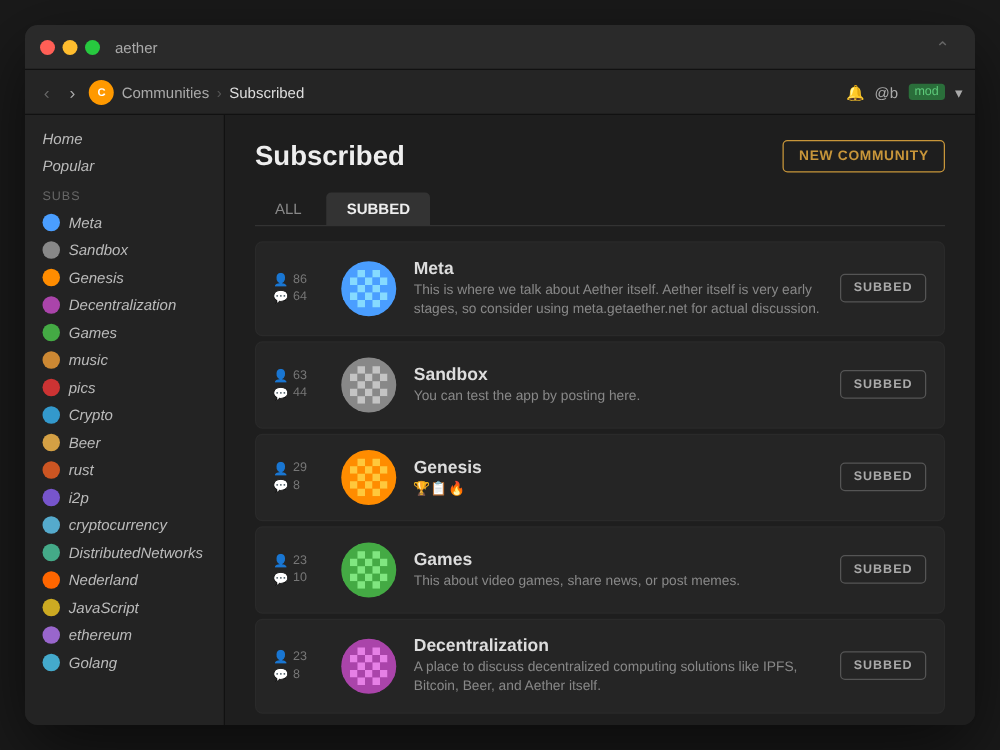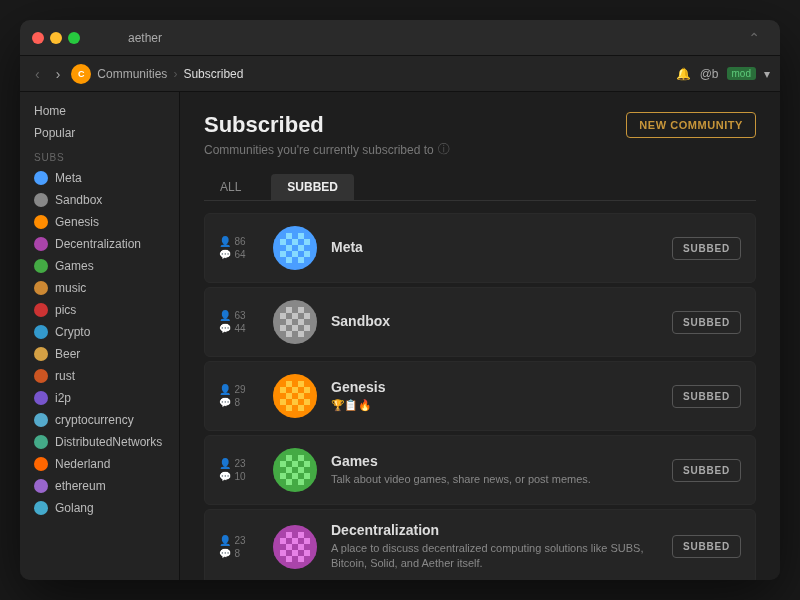--- a/index.html
+++ b/index.html
@@ -25,21 +25,20 @@
     }
     
     .titlebar {
       background: #2a2a2a;
       height: 36px;
       display: flex;
       align-items: center;
       padding: 0 12px;
       flex-shrink: 0;
       border-bottom: 1px solid #111;
-      gap: 36px;
     }
     .traffic-lights {
       display: flex;
       gap: 6px;
       margin-right: 12px;
     }
     .traffic-light {
       width: 12px;
       height: 12px;
       border-radius: 50%;
@@ -129,20 +128,21 @@
     .sidebar::-webkit-scrollbar { width: 4px; }
     .sidebar::-webkit-scrollbar-thumb { background: #444; border-radius: 2px; }
     .sidebar-link {
       display: flex;
       align-items: flex-end;
       gap: 7px;
       padding: 4px 14px;
       font-size: 12px;
       color: #bbb;
       cursor: pointer;
+      font-style: italic;
     }
     .sidebar-section-label {
       font-size: 10px;
       color: #666;
       padding: 8px 14px 4px;
       letter-spacing: 0.08em;
       font-weight: 400;
       text-transform: uppercase;
     }
     .sidebar-avatar {
@@ -186,21 +186,21 @@
       font-size: 11px;
       font-weight: 600;
       padding: 6px 12px;
       border-radius: 4px;
       cursor: pointer;
       letter-spacing: 0.05em;
     }
     
     .tabs {
       display: flex;
-      gap: 14px;
+      gap: 4px;
       margin-bottom: 12px;
       border-bottom: 1px solid #333;
     }
     .tab {
       font-size: 12px;
       padding: 6px 16px;
       color: #888;
       cursor: pointer;
       border-radius: 4px 4px 0 0;
     }
@@ -366,39 +366,39 @@
   </div>
           <div class="sidebar-link">
     <span class="sidebar-avatar" style="background:#44aa88"></span>
     <span>DistributedNetworks</span>
   </div>
           <div class="sidebar-link">
     <span class="sidebar-avatar" style="background:#ff6600"></span>
     <span>Nederland</span>
   </div>
           <div class="sidebar-link">
+    <span class="sidebar-avatar" style="background:#ccaa22"></span>
+    <span>JavaScript</span>
+  </div>
+          <div class="sidebar-link">
     <span class="sidebar-avatar" style="background:#9966cc"></span>
     <span>ethereum</span>
   </div>
           <div class="sidebar-link">
     <span class="sidebar-avatar" style="background:#44aacc"></span>
     <span>Golang</span>
   </div>
         </div>
 
     </div>
 
     <div class="content">
       <div class="content-header">
         <div>
           <div class="page-title">Subscribed</div>
-          <div class="page-subtitle">
-            <span>Communities you're currently subscribed to</span>
-            <span style="color:#555">ⓘ</span>
-          </div>
         </div>
         <button class="btn-new-community">NEW COMMUNITY</button>
       </div>
 
       <div class="tabs">
         <div class="tab">ALL</div>
         <div class="tab active">SUBBED</div>
       </div>
 
       <div id="communities-list">
@@ -449,20 +449,21 @@
                 <rect x="19" y="31" width="6" height="6" fill="#4a9eff" rx="0"></rect>
                 <rect x="25" y="31" width="6" height="6" fill="rgb(134,218,255)" rx="0"></rect>
                 <rect x="31" y="31" width="6" height="6" fill="#4a9eff" rx="0"></rect>
                 <rect x="13" y="37" width="6" height="6" fill="#4a9eff" rx="0"></rect>
                 <rect x="19" y="37" width="6" height="6" fill="#4a9eff" rx="0"></rect>
                 <rect x="25" y="37" width="6" height="6" fill="#4a9eff" rx="0"></rect>
               </svg>
     </div>
     <div class="comm-info">
       <div class="comm-name">Meta</div>
+      <div class="comm-desc">This is where we talk about Aether itself. Aether itself is very early stages, so consider using meta.getaether.net for actual discussion.</div>
     </div>
     <button class="btn-subbed">SUBBED</button>
   </div>
           <div class="community-item">
     <div class="comm-stats">
       <div class="stat">
         <span>👤</span>
         <span>63</span>
       </div>
       <div class="stat">
@@ -506,20 +507,21 @@
                 <rect x="19" y="31" width="6" height="6" fill="#888888" rx="0"></rect>
                 <rect x="25" y="31" width="6" height="6" fill="rgb(196,196,196)" rx="0"></rect>
                 <rect x="31" y="31" width="6" height="6" fill="#888888" rx="0"></rect>
                 <rect x="13" y="37" width="6" height="6" fill="#888888" rx="0"></rect>
                 <rect x="19" y="37" width="6" height="6" fill="#888888" rx="0"></rect>
                 <rect x="25" y="37" width="6" height="6" fill="#888888" rx="0"></rect>
               </svg>
     </div>
     <div class="comm-info">
       <div class="comm-name">Sandbox</div>
+      <div class="comm-desc">You can test the app by posting here.</div>
     </div>
     <button class="btn-subbed">SUBBED</button>
   </div>
           <div class="community-item">
     <div class="comm-stats">
       <div class="stat">
         <span>👤</span>
         <span>29</span>
       </div>
       <div class="stat">
@@ -621,21 +623,21 @@
                 <rect x="19" y="31" width="6" height="6" fill="#44aa44" rx="0"></rect>
                 <rect x="25" y="31" width="6" height="6" fill="rgb(128,230,128)" rx="0"></rect>
                 <rect x="31" y="31" width="6" height="6" fill="#44aa44" rx="0"></rect>
                 <rect x="13" y="37" width="6" height="6" fill="#44aa44" rx="0"></rect>
                 <rect x="19" y="37" width="6" height="6" fill="#44aa44" rx="0"></rect>
                 <rect x="25" y="37" width="6" height="6" fill="#44aa44" rx="0"></rect>
               </svg>
     </div>
     <div class="comm-info">
       <div class="comm-name">Games</div>
-      <div class="comm-desc">Talk about video games, share news, or post memes.</div>
+      <div class="comm-desc">This about video games, share news, or post memes.</div>
     </div>
     <button class="btn-subbed">SUBBED</button>
   </div>
           <div class="community-item">
     <div class="comm-stats">
       <div class="stat">
         <span>👤</span>
         <span>23</span>
       </div>
       <div class="stat">
@@ -679,20 +681,20 @@
                 <rect x="19" y="31" width="6" height="6" fill="#aa44aa" rx="0"></rect>
                 <rect x="25" y="31" width="6" height="6" fill="rgb(230,128,230)" rx="0"></rect>
                 <rect x="31" y="31" width="6" height="6" fill="#aa44aa" rx="0"></rect>
                 <rect x="13" y="37" width="6" height="6" fill="#aa44aa" rx="0"></rect>
                 <rect x="19" y="37" width="6" height="6" fill="#aa44aa" rx="0"></rect>
                 <rect x="25" y="37" width="6" height="6" fill="#aa44aa" rx="0"></rect>
               </svg>
     </div>
     <div class="comm-info">
       <div class="comm-name">Decentralization</div>
-      <div class="comm-desc">A place to discuss decentralized computing solutions like SUBS, Bitcoin, Solid, and Aether itself.</div>
+      <div class="comm-desc">A place to discuss decentralized computing solutions like IPFS, Bitcoin, Beer, and Aether itself.</div>
     </div>
     <button class="btn-subbed">SUBBED</button>
   </div>
         </div>
     </div>
   </div>
 </div>
 
 </body></html>

